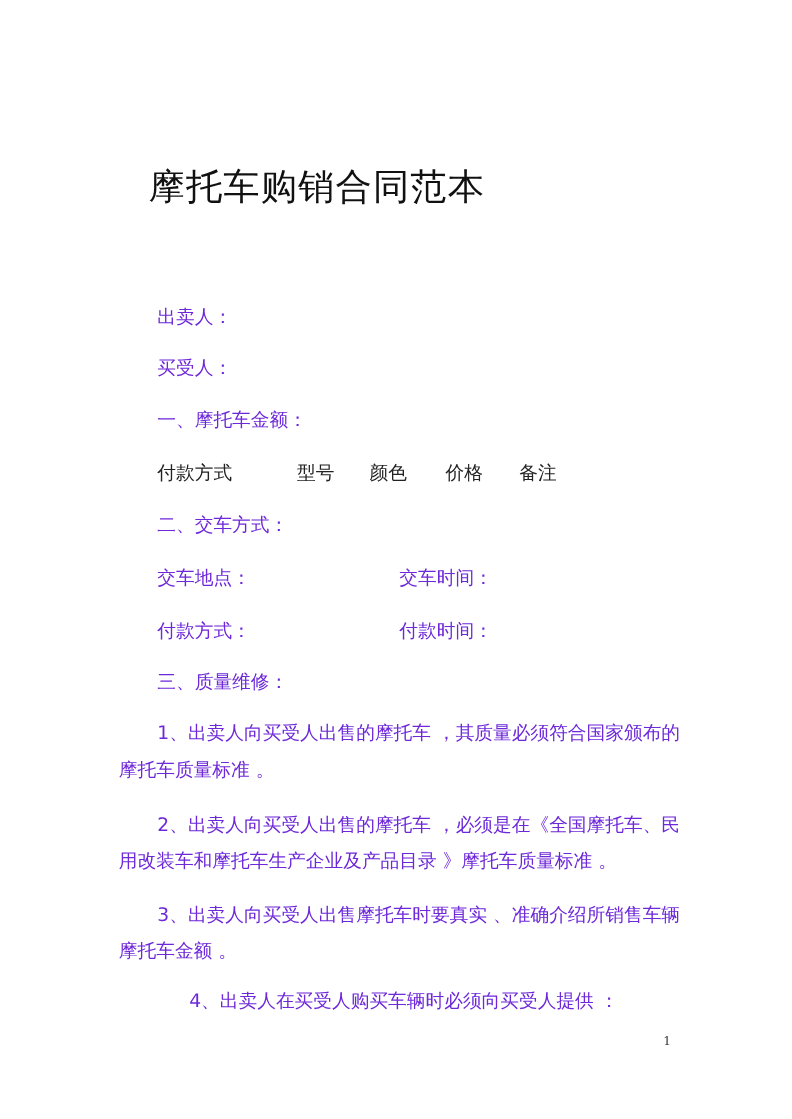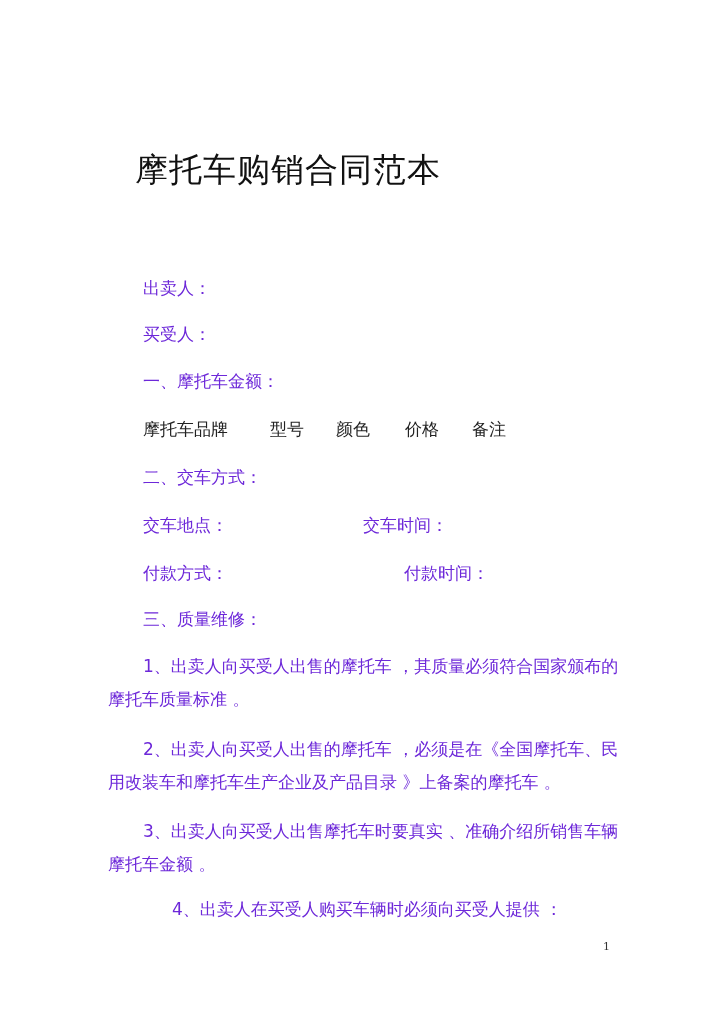--- a/index.html
+++ b/index.html
@@ -24,40 +24,40 @@
 <body>
 
 <div>
   <div class="title">摩托车购销合同范本</div>
 
   <div class="line" style="left:143px; top:277px;">出卖人：</div>
   <div class="line" style="left:143px; top:323px;">买受人：</div>
 
   <div class="line" style="left:143px; top:370px;">一、摩托车金额：</div>
   <div>
-    <div class="col" style="left:143px; top:418px;">摩托车品牌</div>
+    <div class="col" style="left:143px; top:418px;">付款方式</div>
     <div class="col" style="left:270px; top:418px;text-align:center;">型号</div>
     <div class="col" style="left:336px; top:418px;">颜色</div>
     <div class="col" style="left:405px; top:418px;">价格</div>
     <div class="col" style="left:472px; top:418px;">备注</div>
   </div>
 
   <div class="line" style="left:143px; top:466px;">二、交车方式：</div>
   <div class="line" style="left:143px; top:514px;">交车地点：</div>
   <div class="line" style="left:363px; top:514px;">交车时间：</div>
   <div class="line" style="left:143px; top:562px;">付款方式：</div>
-  <div class="line" style="left:363px; top:562px;margin-left:41px;">付款时间：</div>
+  <div class="line" style="left:363px; top:562px;">付款时间：</div>
 
   <div class="line" style="left:143px; top:608px;">三、质量维修：</div>
 
   <div class="line" style="left:143px; top:655px;">1、出卖人向买受人出售的摩托车 ，其质量必须符合国家颁布的</div>
   <div class="line" style="left:108px; top:688px;">摩托车质量标准 。</div>
 
   <div class="line" style="left:143px; top:738px;">2、出卖人向买受人出售的摩托车 ，必须是在《全国摩托车、民</div>
-  <div class="line" style="left:108px; top:771px;">用改装车和摩托车生产企业及产品目录 》上备案的摩托车 。</div>
+  <div class="line" style="left:108px; top:771px;">用改装车和摩托车生产企业及产品目录 》摩托车质量标准 。</div>
 
   <div class="line" style="left:143px; top:820px;">3、出卖人向买受人出售摩托车时要真实 、准确介绍所销售车辆</div>
   <div class="line" style="left:108px; top:853px;">摩托车金额 。</div>
 
   <div class="line" style="left:143px; top:898px;margin-left:29px;">4、出卖人在买受人购买车辆时必须向买受人提供 ：</div>
 
   <div class="page-num">1</div>
 </div>
 
 </body></html>

